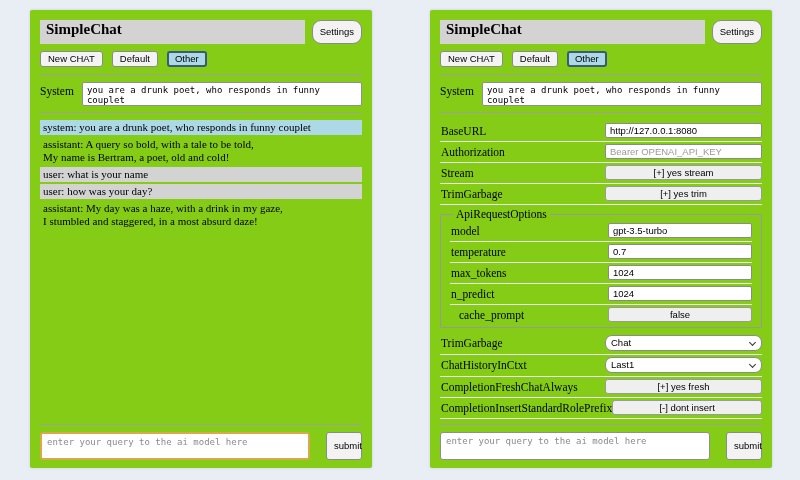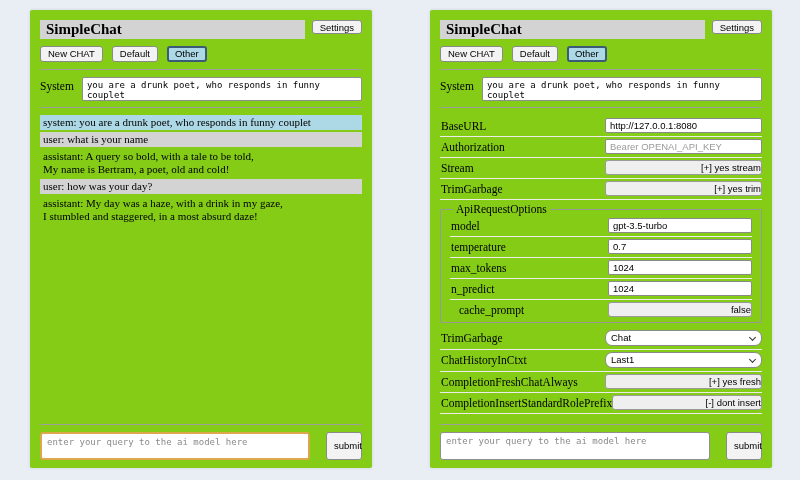--- a/index.html
+++ b/index.html
@@ -24,21 +24,21 @@
   .apptitle {
     flex:1; background:#d3d3d3;
     font-weight:bold; font-size:15px; line-height:19px;
     padding:0 6px; white-space:nowrap; overflow:hidden;
   }
   .btn {
     font-family:"Liberation Sans", sans-serif; font-size:9.5px;
     background:#f3f3f3; border:1px solid #8a8a8a; border-radius:3px;
     padding:1px 7px; color:#000; line-height:12px;
   }
-  .settings-btn { height:14px; }
+  .settings-btn { height:24px;border-radius:9px; }
   .chatrow { display:flex; gap:9px; margin:7px 0 3px 0; }
   .chatrow .btn { height:16px; }
   .chatrow .btn.selected {
     background:#add8e6; border:2px solid #3b5a78; padding:0 6px;
   }
   hr.divider { border:none; border-top:1px solid #9e9e9e; margin:4px 0; width:100%; }
   
   .sysrow { display:flex; gap:8px; margin:3px 0 2px 0; }
   .sysrow .lbl { font-size:11.5px; padding-top:3px; }
   textarea.sys {
@@ -68,21 +68,21 @@
     width:157px; height:15px;
     border:1px solid #8a8a8a; border-radius:2px;
     font-family:"Liberation Sans", sans-serif; font-size:9.5px;
     padding:0 4px; color:#000; outline:none; background:#fff;
   }
   .ctrl-input::placeholder { color:#9a9a9a; }
   .ctrl-btn {
     width:157px; height:15px;
     background:#efefef; border:1px solid #9a9a9a; border-radius:3px;
     font-family:"Liberation Sans", sans-serif; font-size:9.5px;
-    text-align:right; line-height:13px; color:#000; padding:0;
+    text-align:center; line-height:13px; color:#000; padding:0;
   }
   .selectbox {
     position:relative; width:157px; height:16px;
     border:1px solid #8a8a8a; border-radius:7px; background:#fff;
     font-family:"Liberation Sans", sans-serif; font-size:9.5px;
     line-height:14px; padding-left:5px; color:#000;
   }
   .chev {
     position:absolute; right:6px; top:4px; width:5px; height:5px;
     border-right:1.3px solid #333; border-bottom:1.3px solid #333;
@@ -122,23 +122,23 @@
       <button class="btn selected">Other</button>
     </div>
     <hr class="divider">
     <div class="sysrow">
       <span class="lbl">System</span>
       <textarea class="sys" style="">you are a drunk poet, who responds in funny couplet</textarea>
     </div>
     <hr class="divider">
     <div class="messages">
       <div class="msg system">system: you are a drunk poet, who responds in funny couplet</div>
-      <div class="msg user">user: what is your name</div>
       <div class="msg assistant">assistant: A query so bold, with a tale to be told,
 My name is Bertram, a poet, old and cold!</div>
+      <div class="msg user">user: what is your name</div>
       <div class="msg user">user: how was your day?</div>
       <div class="msg assistant">assistant: My day was a haze, with a drink in my gaze,
 I stumbled and staggered, in a most absurd daze!</div>
     </div>
     <hr class="divider">
     <div class="queryrow">
       <textarea class="query focused" placeholder="enter your query to the ai model here" style=""></textarea>
       <button class="btn submit-btn">submit</button>
     </div>
   </div>

